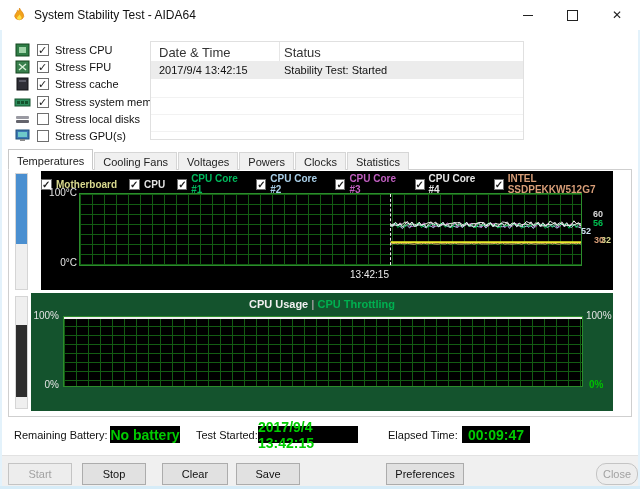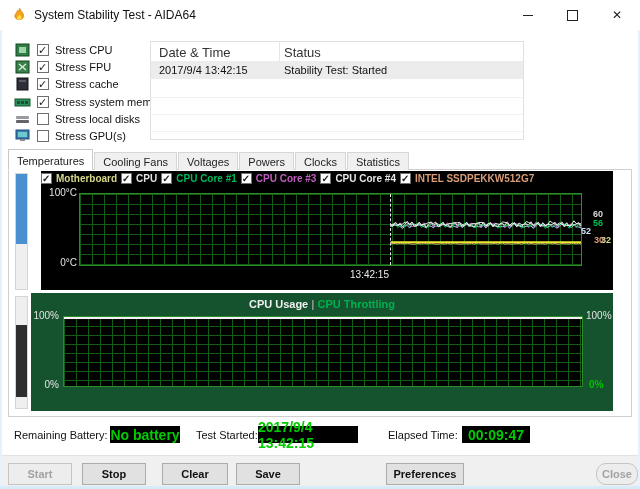--- a/index.html
+++ b/index.html
@@ -51,21 +51,21 @@
   .vslider{position:absolute;width:13px;background:#efefef;border:1px solid #d5d5d5;box-sizing:border-box;}
   .vs1{left:6px;top:3px;height:117px;}
   .vs2{left:6px;top:126px;height:113px;}
   .vthumb{position:absolute;left:0;width:11px;}
   .vthumb.blue{top:0;height:70px;background:#4a8fd0;}
   .vthumb.dark{top:28px;height:72px;background:#2e2e2e;}
 
   .chart1{position:absolute;left:32px;top:1px;width:572px;height:119px;background:#000;}
   .chart2{position:absolute;left:22px;top:123px;width:582px;height:118px;background:#14532d;}
 
-  .legend{position:absolute;left:0;top:2px;width:100%;display:flex;justify-content:flex-start;align-items:center;gap:4px;}
+  .legend{position:absolute;left:0;top:2px;width:100%;display:flex;justify-content:flex-end;align-items:center;gap:12px;}
   .legend .litem{display:flex;align-items:center;gap:4px;font-size:10px;font-weight:bold;}
 
   .c1-ylab-top{position:absolute;left:5px;top:16px;width:31px;text-align:right;font-size:10px;color:#e4e4e4;}
   .c1-ylab-bot{position:absolute;left:5px;top:86px;width:31px;text-align:right;font-size:10px;color:#e4e4e4;}
   .grid1{position:absolute;left:38px;top:22px;width:501px;height:71px;border:1px solid #2c8c2c;box-sizing:content-box;
     background:
       repeating-linear-gradient(to right,#135c13 0 1px,transparent 1px 12px),
       repeating-linear-gradient(to bottom,#135c13 0 1px,transparent 1px 10px),#000;}
   .dashline{position:absolute;left:310px;top:0;width:0;height:71px;border-left:1px dashed #e9e9e9;}
   .traces{position:absolute;left:0;top:0;}
@@ -94,21 +94,21 @@
   .statusrow .lab{position:absolute;top:4px;}
   .valbox{position:absolute;top:1px;height:17px;background:#000;display:flex;align-items:center;justify-content:center;
           font-size:14px;font-weight:bold;}
   .lab-batt{left:14px}.box-batt{left:110px;width:70px;}
   .lab-start{left:196px}.box-start{left:258px;width:100px;}
   .lab-elap{left:388px}.box-elap{left:462px;width:68px;}
 
   
   .btnbar{position:absolute;left:0;top:455px;width:640px;height:34px;background:#f0f0f0;border-top:1px solid #e2e2e2;}
   .pbtn{position:absolute;top:7px;height:22px;box-sizing:border-box;background:#e1e1e1;border:1px solid #acacac;
-        font-size:11px;color:#111;display:flex;align-items:center;justify-content:center;font-family:"Liberation Sans",sans-serif;font-weight:bold;}
+        font-size:11px;color:#111;display:flex;align-items:center;justify-content:center;font-family:"Liberation Sans",sans-serif;}
   .pbtn.disabled{color:#a2a2a2;background:#ededed;border-color:#c4c4c4;}
   .b-start{left:8px;width:64px;}
   .b-stop{left:82px;width:64px;}
   .b-clear{left:162px;width:66px;}
   .b-save{left:236px;width:64px;}
   .b-cpuid{left:318px;width:62px;}
   .b-pref{left:386px;width:78px;}
   .b-close{left:596px;width:42px;border-radius:10px;}
 
   
@@ -246,20 +246,24 @@
         <span class="litem">
           <span class="cb small checked"></span>
           <span style="color: rgb(226, 226, 226);">CPU</span>
         </span>
         <span class="litem">
           <span class="cb small checked"></span>
           <span style="color: rgb(0, 184, 92);">CPU Core #1</span>
         </span>
         <span class="litem">
           <span class="cb small checked"></span>
+          <span style="color: rgb(169, 207, 232);">CPU Core #2</span>
+        </span>
+        <span class="litem">
+          <span class="cb small checked"></span>
           <span style="color: rgb(192, 94, 192);">CPU Core #3</span>
         </span>
         <span class="litem">
           <span class="cb small checked"></span>
           <span style="color: rgb(230, 230, 230);">CPU Core #4</span>
         </span>
         <span class="litem">
           <span class="cb small checked"></span>
           <span style="color: rgb(217, 158, 120);">INTEL SSDPEKKW512G7</span>
         </span>

